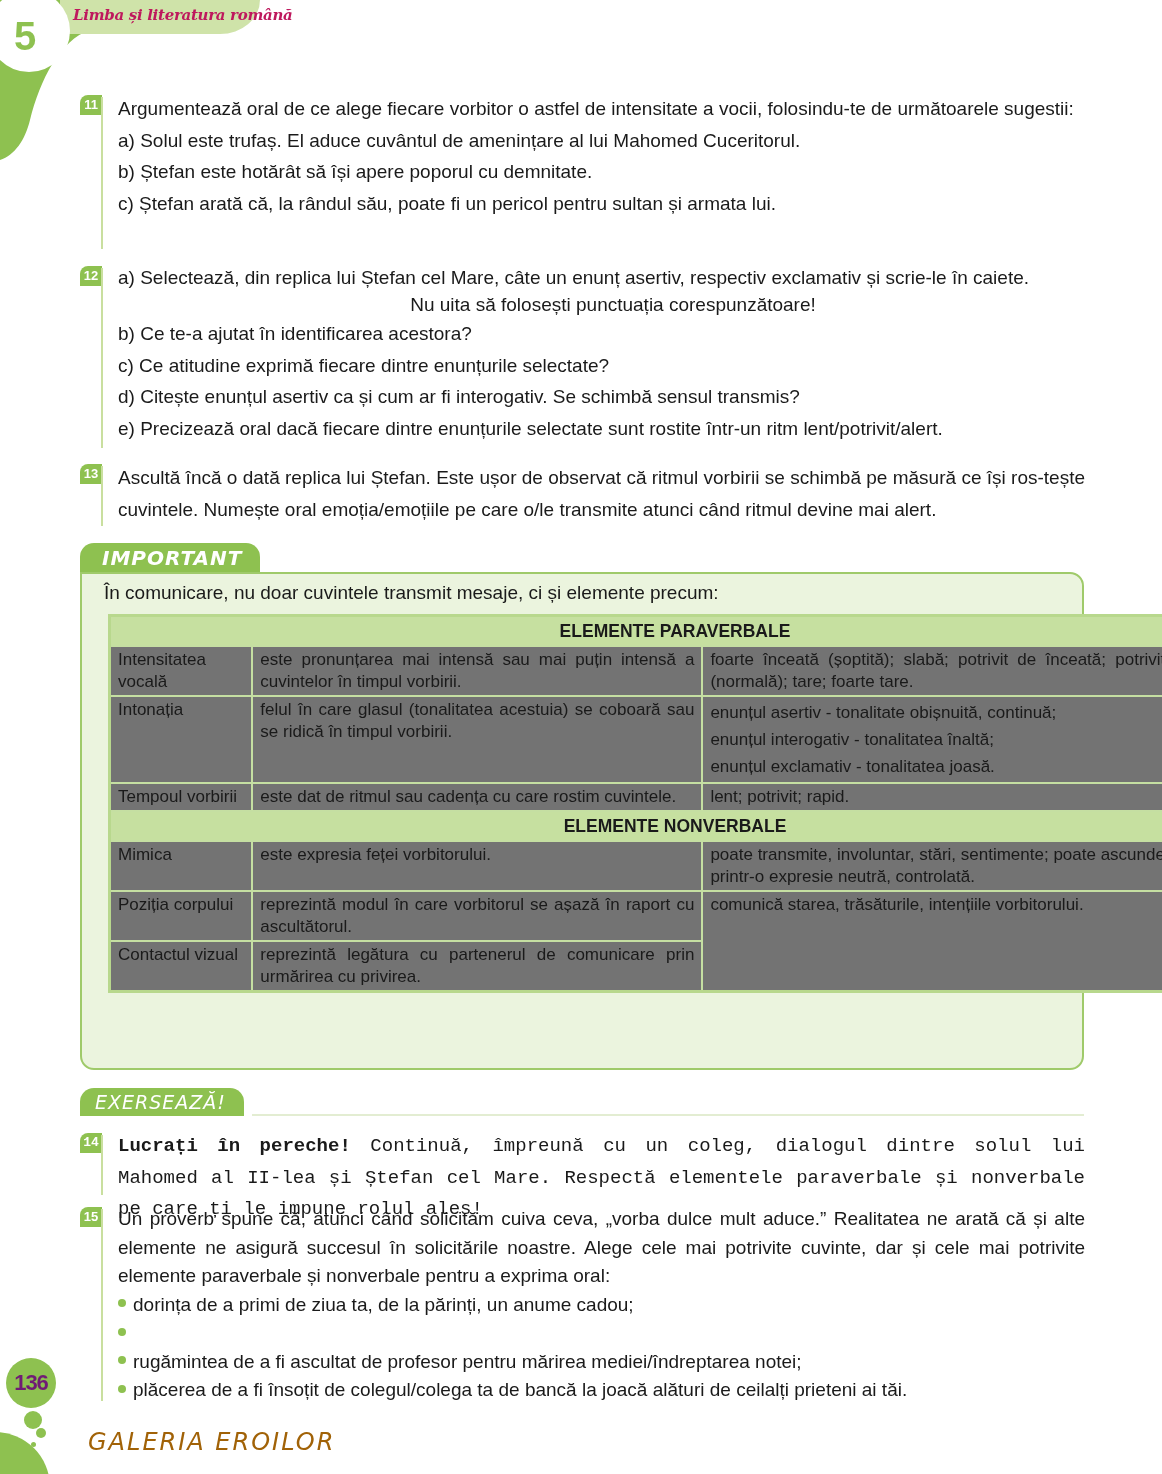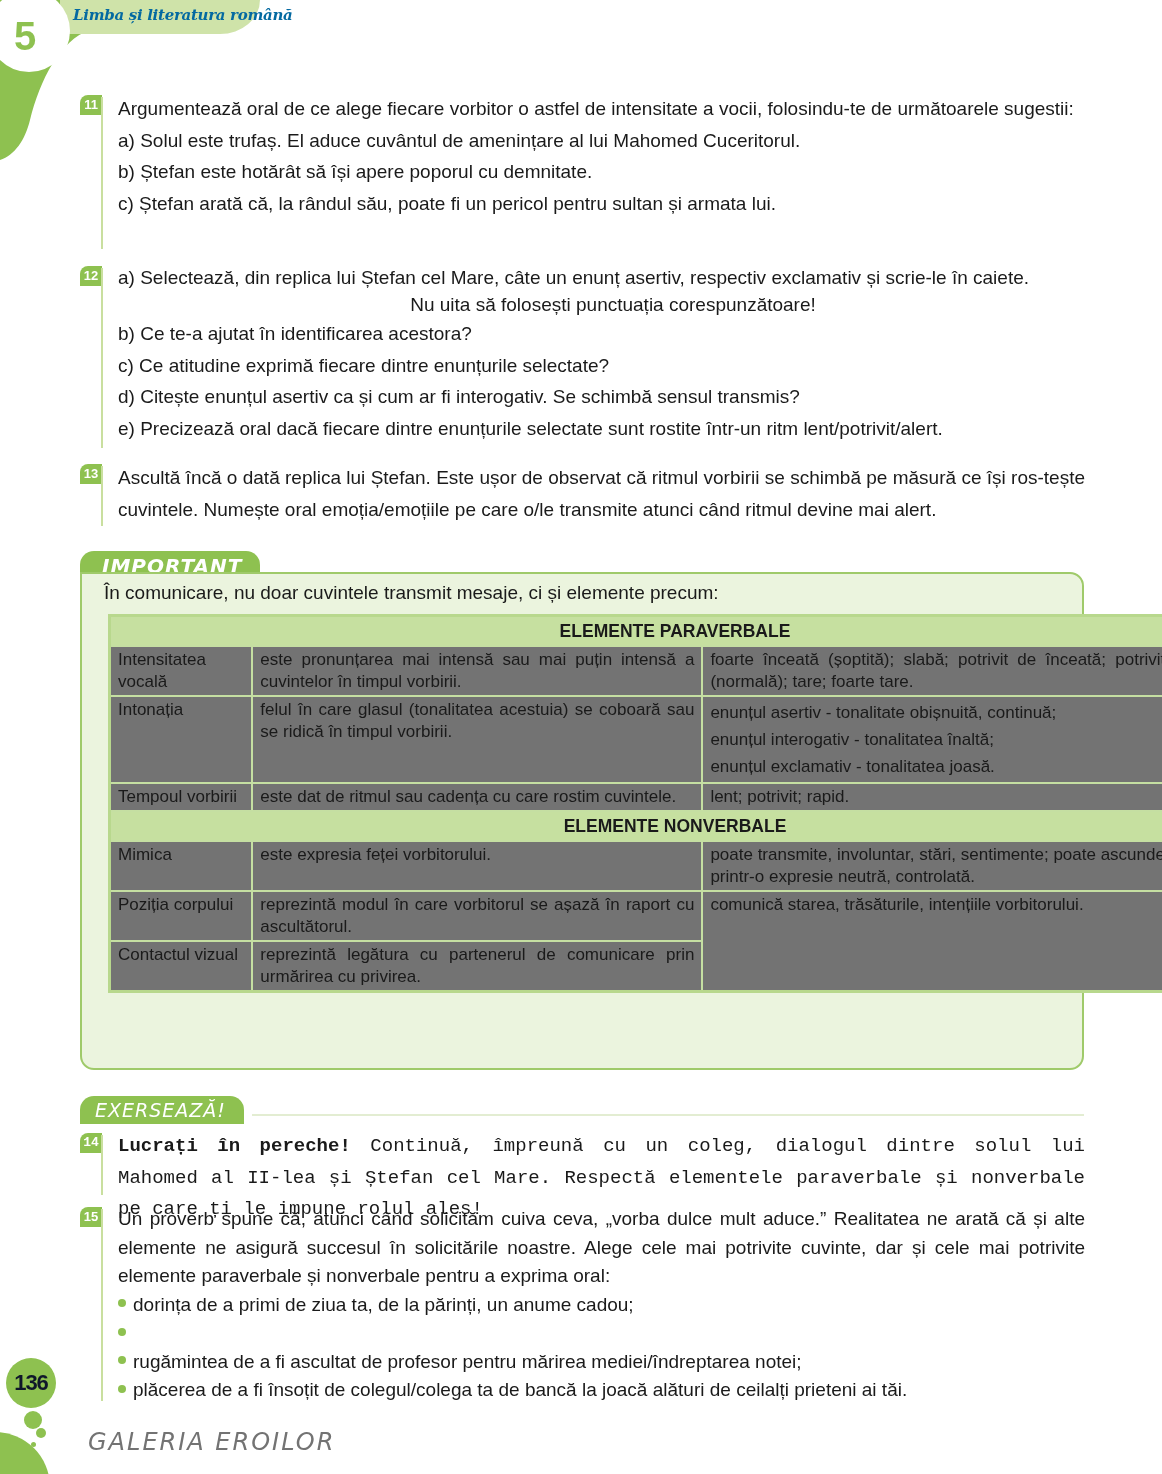--- a/index.html
+++ b/index.html
@@ -9,64 +9,64 @@
 
   
   .corner-bg { position: absolute; left: 0; top: 0; width: 90px; height: 160px; }
   .header-band { position: absolute; left: 60px; top: 0; width: 200px; height: 34px;
                  background: #cfe3a9; border-bottom-right-radius: 40px 34px; }
   .chapter-circle { position: absolute; left: -12px; top: -10px; width: 82px; height: 82px; border-radius: 50%;
                     background: #ffffff; }
   .chapter-num { position: absolute; left: 14px; top: 14px; font-size: 40px; font-weight: bold; color: #8ec150;
                  font-family: "Liberation Sans", sans-serif; }
   .subject-title { position: absolute; left: 73px; top: 6px; font-size: 15px; font-style: italic; font-weight: bold;
-                   color: #0369a1; font-family: "DejaVu Serif", serif; letter-spacing: -0.3px; }
+                   color: #be185d; font-family: "DejaVu Serif", serif; letter-spacing: -0.3px; }
 
   
   .exercise { position: absolute; left: 80px; width: 1005px; }
   .ex-num { position: absolute; left: 0; top: 2px; width: 22px; height: 20px; background: #8ec150; color: #fff;
             font-size: 13px; font-weight: bold; text-align: center; line-height: 20px;
             border-top-left-radius: 8px; }
   .ex-bar { position: absolute; left: 21px; top: 4px; width: 2px; background: #c9df9f; }
   .ex-body { margin-left: 38px; font-size: 19px; line-height: 31.5px; }
   .ex-body p { margin: 0; }
   .indent { padding-left: 23px; text-align: center; }
   .bullet { display: inline-block; width: 8px; height: 8px; border-radius: 50%; background: #8ec150;
             margin-right: 7px; vertical-align: middle; position: relative; top: -2px; }
 
   
   .tab-label { position: absolute; height: 30px; background: #8ec150; color: #fff; font-style: italic;
                font-weight: bold; font-size: 20px; line-height: 30px; padding: 0 18px 0 22px;
                border-top-left-radius: 14px; border-top-right-radius: 14px; letter-spacing: 1px;
-               font-family: "DejaVu Sans", sans-serif; margin-top: 8px; }
+               font-family: "DejaVu Sans", sans-serif; }
   .important-box { position: absolute; left: 80px; top: 572px; width: 1004px; height: 498px;
                    background: #ebf4de; border: 2px solid #9fca6a; border-radius: 0 14px 14px 14px; }
   .important-intro { position: absolute; left: 22px; top: 8px; font-size: 19px; }
   table.elements { position: absolute; left: 26px; top: 40px; width: 1134px; border-collapse: collapse;
                    font-size: 17px; line-height: 22px; background: #737373; border: 3px solid #b8d88d; }
   table.elements td { border: 2px solid #c5dfa2; padding: 2px 7px; vertical-align: top; }
   table.elements td.section-head { background: #c6e0a0; text-align: center; font-weight: bold;
                                    font-size: 17.5px; padding: 3px 7px; }
   td.c1 { width: 120px; }
   td.c2 { width: 378px; text-align: justify; }
   td.c3 { width: 452px; }
   .line-spaced { line-height: 27px; }
 
   
   .exerseaza-line { position: absolute; left: 252px; top: 1114px; width: 832px; height: 2px; background: #e3edd2; }
 
   
   .page-circle { position: absolute; left: 6px; top: 1358px; width: 50px; height: 50px; border-radius: 50%;
-                 background: #8ec150; color: #0f172a; font-weight: bold; font-size: 22px; text-align: center;
+                 background: #8ec150; color: #701a75; font-weight: bold; font-size: 22px; text-align: center;
                  line-height: 50px; letter-spacing: -1px; }
   .dot { position: absolute; border-radius: 50%; background: #8ec150; }
   .big-blob { position: absolute; left: -60px; top: 1432px; width: 110px; height: 110px; border-radius: 50%;
               background: #8ec150; }
   .footer-title { position: absolute; left: 88px; top: 1428px; font-size: 24px; font-style: italic;
-                  color: #737373; letter-spacing: 2px; font-family: "DejaVu Sans", sans-serif; }
+                  color: #a16207; letter-spacing: 2px; font-family: "DejaVu Sans", sans-serif; }
 </style>
 </head>
 <body>
 
 <div class="page">
 
   <svg class="corner-bg" viewBox="0 0 90 160">
     <path d="M0,0 L90,0 L90,30 C60,40 40,80 30,120 C25,140 15,155 0,160 Z" fill="#8ec150"></path>
   </svg>
   <div class="header-band"></div>

